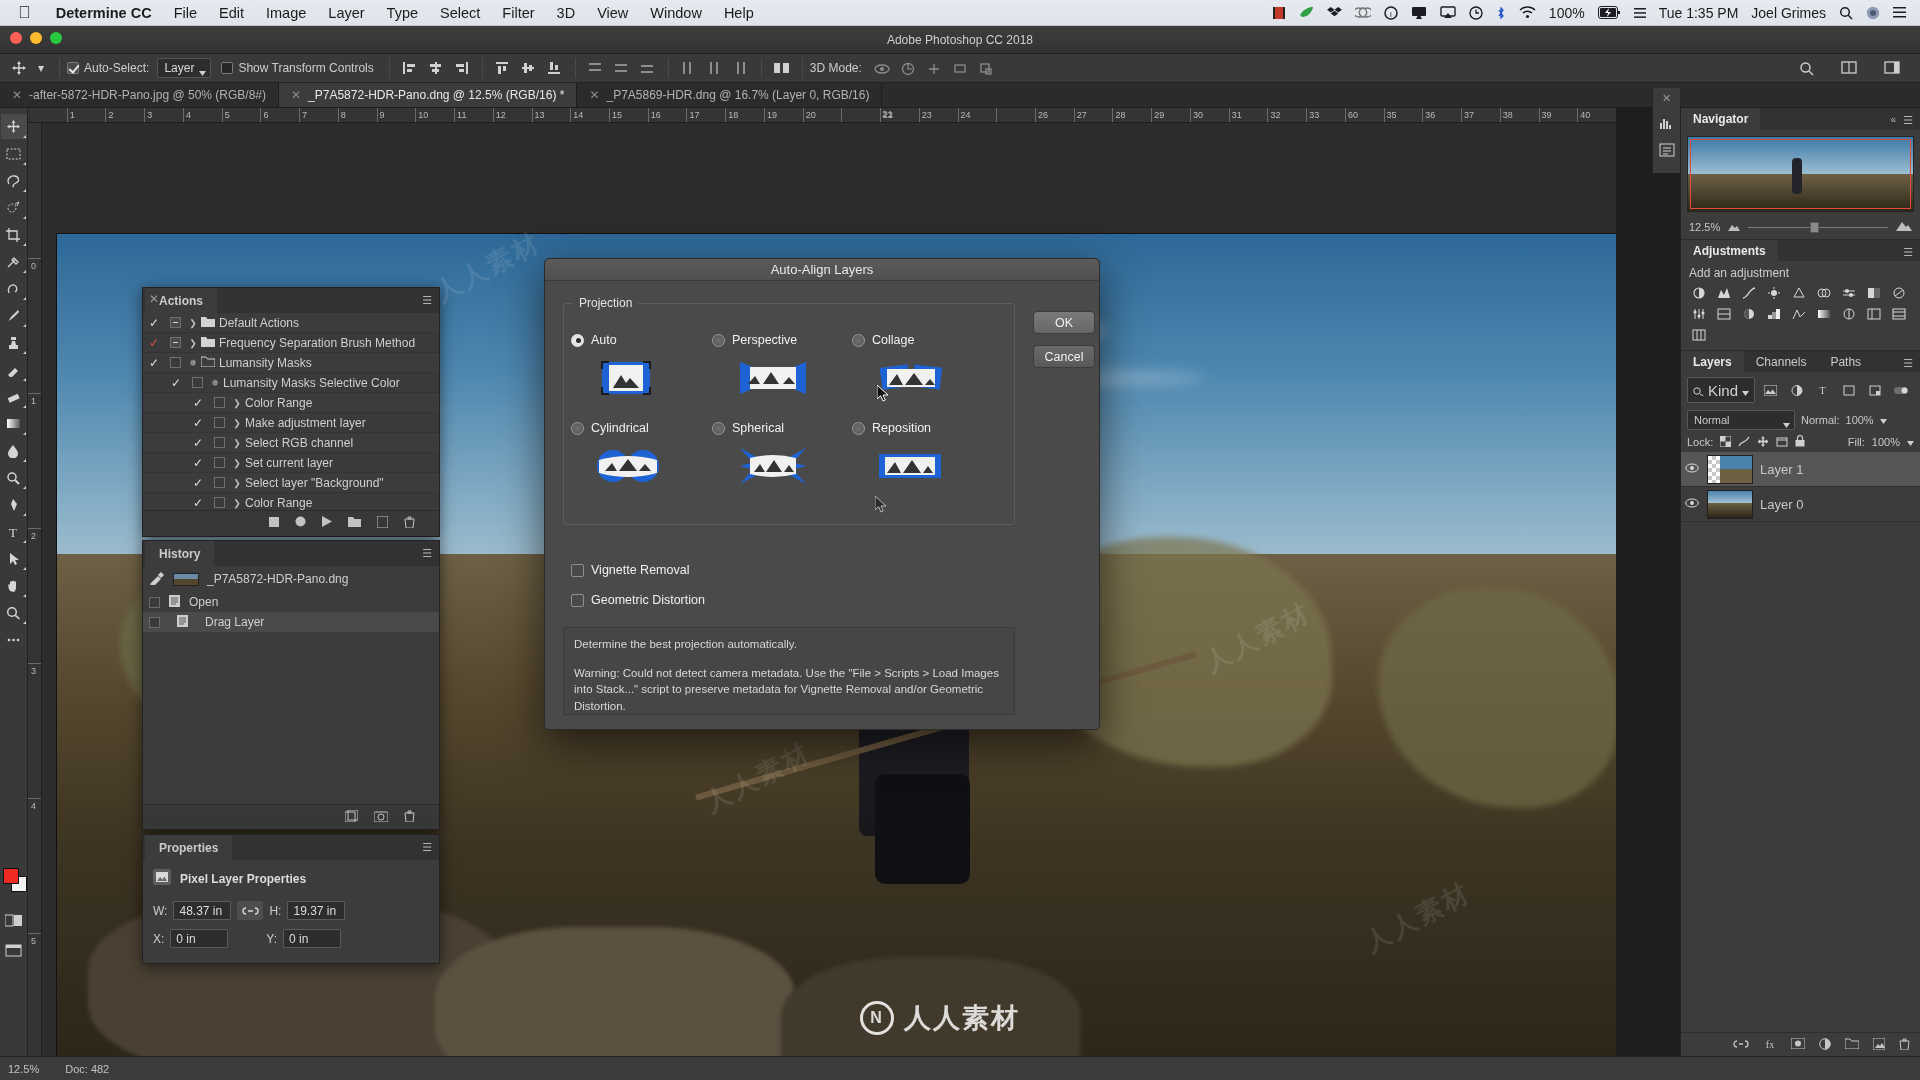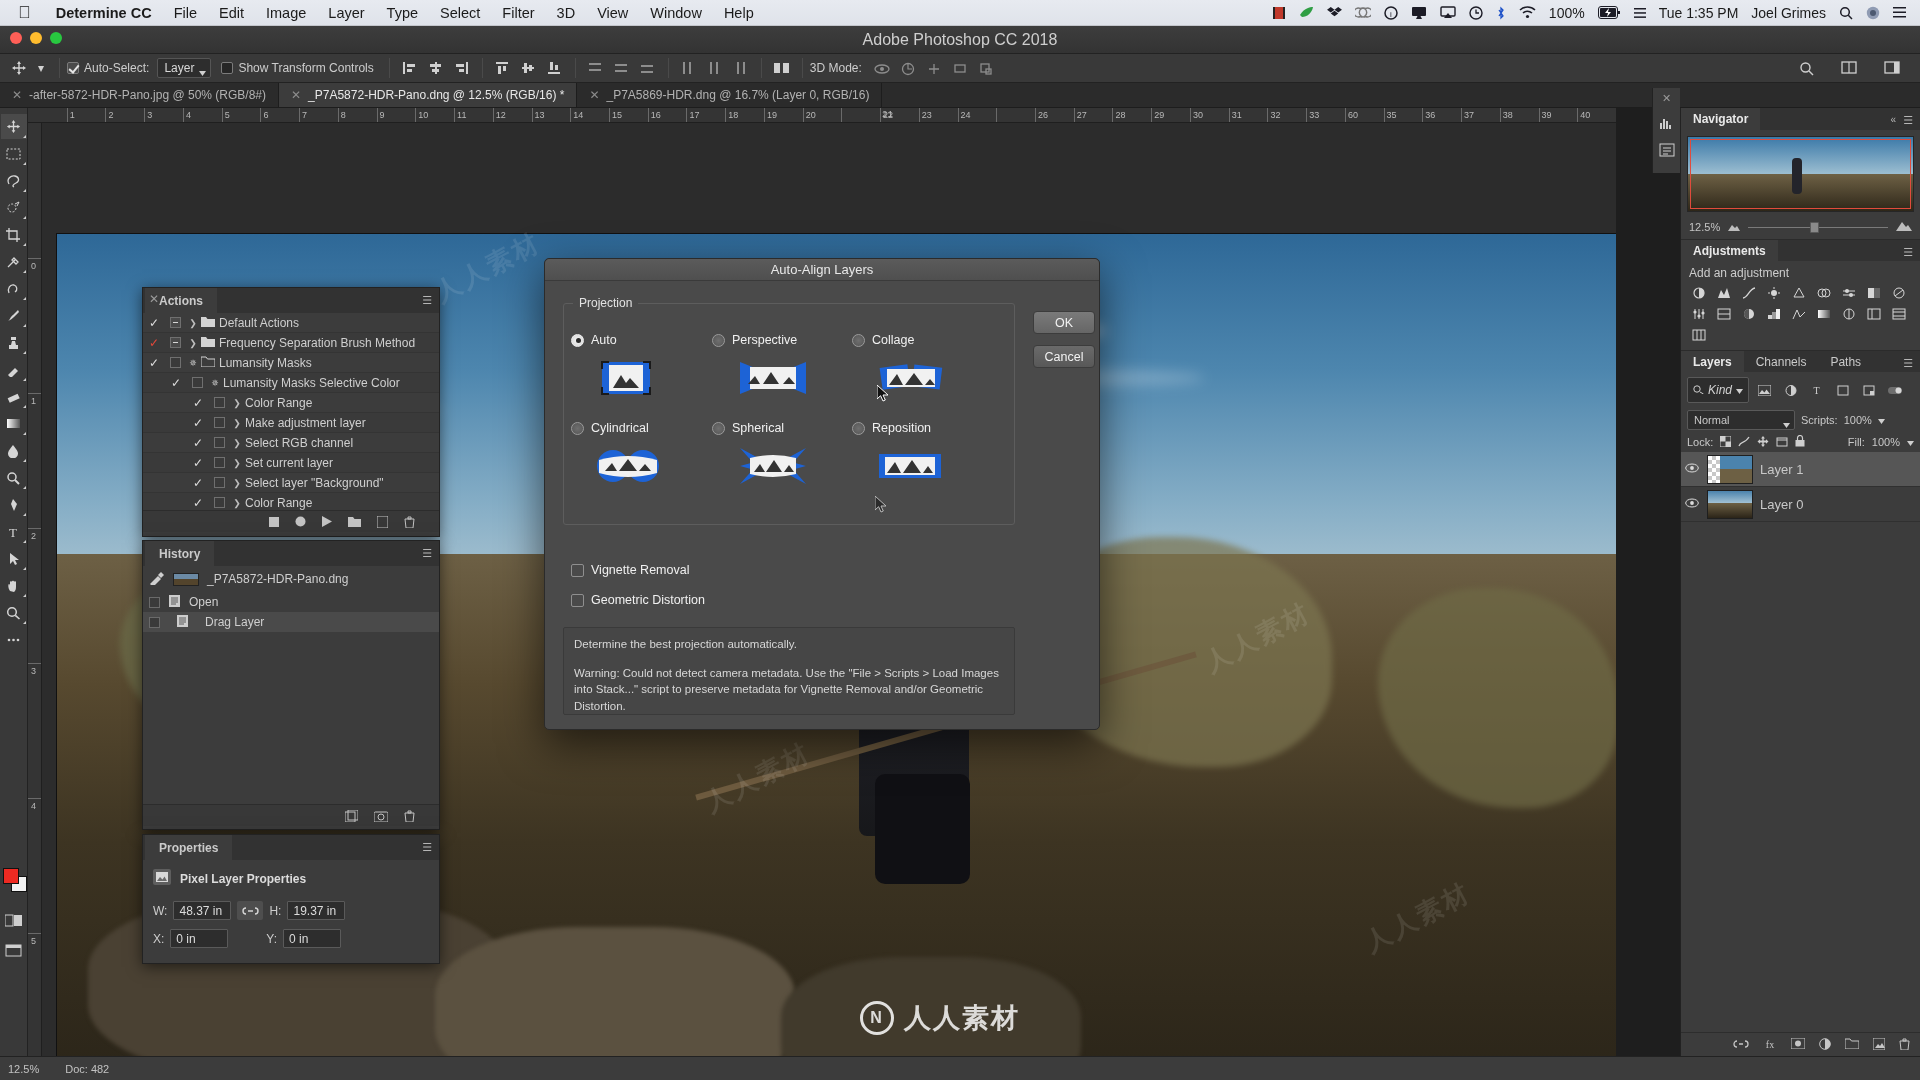--- a/index.html
+++ b/index.html
@@ -25,21 +25,21 @@
   #menubar .status { display:flex; align-items:center; gap:13px; padding-right:14px; }
   #menubar .status .si { display:inline-flex; align-items:center; justify-content:center; }
   #menubar .status .txt { font-size:14px; }
 
   
   #titlebar {
     position:absolute; left:0; top:26px; width:1920px; height:28px;
     background:linear-gradient(#3d3d3d,#333333);
     border-bottom:1px solid #222;
     display:flex; align-items:center; justify-content:center;
-    font-size:16px; color:#cfcfcf;
+    font-size:12px; color:#cfcfcf;
   }
   #traffic { position:absolute; left:10px; top:32px; display:flex; gap:8px; z-index:5;}
   #traffic i { width:12px; height:12px; border-radius:50%; display:block; }
 
   
   #optionsbar {
     position:absolute; left:0; top:54px; width:1920px; height:29px;
     background:#393939; border-bottom:1px solid #222;
     display:flex; align-items:center; gap:0; padding-left:8px; font-size:12px;
   }
@@ -171,21 +171,21 @@
   .nav-slider { flex:1; height:12px; position:relative; }
   .nav-slider .track{position:absolute;left:0;right:0;top:6px;height:1px;background:#7a7a7a;}
   .nav-slider .knob{position:absolute;left:44%;top:1px;width:9px;height:11px;background:#8a8a8a;border:1px solid #5a5a5a;border-radius:1px;}
 
   .adj-title { font-size:12px; color:#cdcdcd; padding:5px 8px 3px; }
   .adj-grid { display:flex; flex-wrap:wrap; padding:0 6px 6px; gap:2px;}
   .adj-ic { width:23px;height:19px; display:flex;align-items:center;justify-content:center;color:#d6d6d6;font-size:12px;}
 
   .lay-filter { display:flex; align-items:center; gap:5px; padding:5px 6px; }
   .lay-kind { background:#2d2d2d;border:1px solid #595959;height:20px;display:flex;align-items:center;
-    gap:4px; padding:12px 5px; font-size:12px; color:#d0d0d0; border-radius:2px;font-style:italic;}
+    gap:4px; padding:12px 5px; font-size:15px; color:#d0d0d0; border-radius:2px;}
   .lay-ft { width:21px;height:20px;display:flex;align-items:center;justify-content:center;color:#cfcfcf;font-size:11px;}
   .lay-mode { display:flex; align-items:center; gap:6px; padding:2px 6px; font-size:11px; color:#c9c9c9;}
   .lay-mode .sel2 { background:#2d2d2d;border:1px solid #595959;height:20px;display:flex;align-items:center;
      padding:0 14px 0 6px;border-radius:2px;position:relative;min-width:108px;}
   .lay-lock { display:flex; align-items:center; gap:7px; padding:3px 6px; font-size:11px; color:#c9c9c9;}
   .layer-row { height:35px; display:flex; align-items:center; gap:7px; border-bottom:1px solid #303030; padding-left:3px;}
   .layer-row.sel { background:#565656; }
   .eye { width:16px; text-align:center; color:#d8d8d8; font-size:11px;}
   .lthumb { width:46px;height:29px;border:1px solid #1f1f1f; position:relative; overflow:hidden;}
   .lthumb .s{position:absolute;top:0;left:0;width:100%;height:50%;background:linear-gradient(#4b83ad,#a9c6d6);}
@@ -1232,21 +1232,21 @@
         </svg>
       </span>
   </div>
   <div class="lay-mode">
     <span class="sel2">
       <span>Normal</span>
       <span style="position:absolute;right:4px;top:7px"><svg width="7" height="5">
             <path d="M0 0 L7 0 L3.5 5Z" fill="#cfcfcf"></path>
           </svg></span>
     </span>
-    <span>Scripts:</span>
+    <span>Normal:</span>
     <span>100%</span>
     <span><svg width="7" height="5">
           <path d="M0 0 L7 0 L3.5 5Z" fill="#cfcfcf"></path>
         </svg></span>
   </div>
   <div class="lay-lock">
     <span>Lock:</span>
     <span><svg width="11" height="11">
           <rect x="0" y="0" width="11" height="11" fill="none" stroke="#cfcfcf"></rect>
           <rect x="0" y="0" width="5.5" height="5.5" fill="#cfcfcf"></rect>

